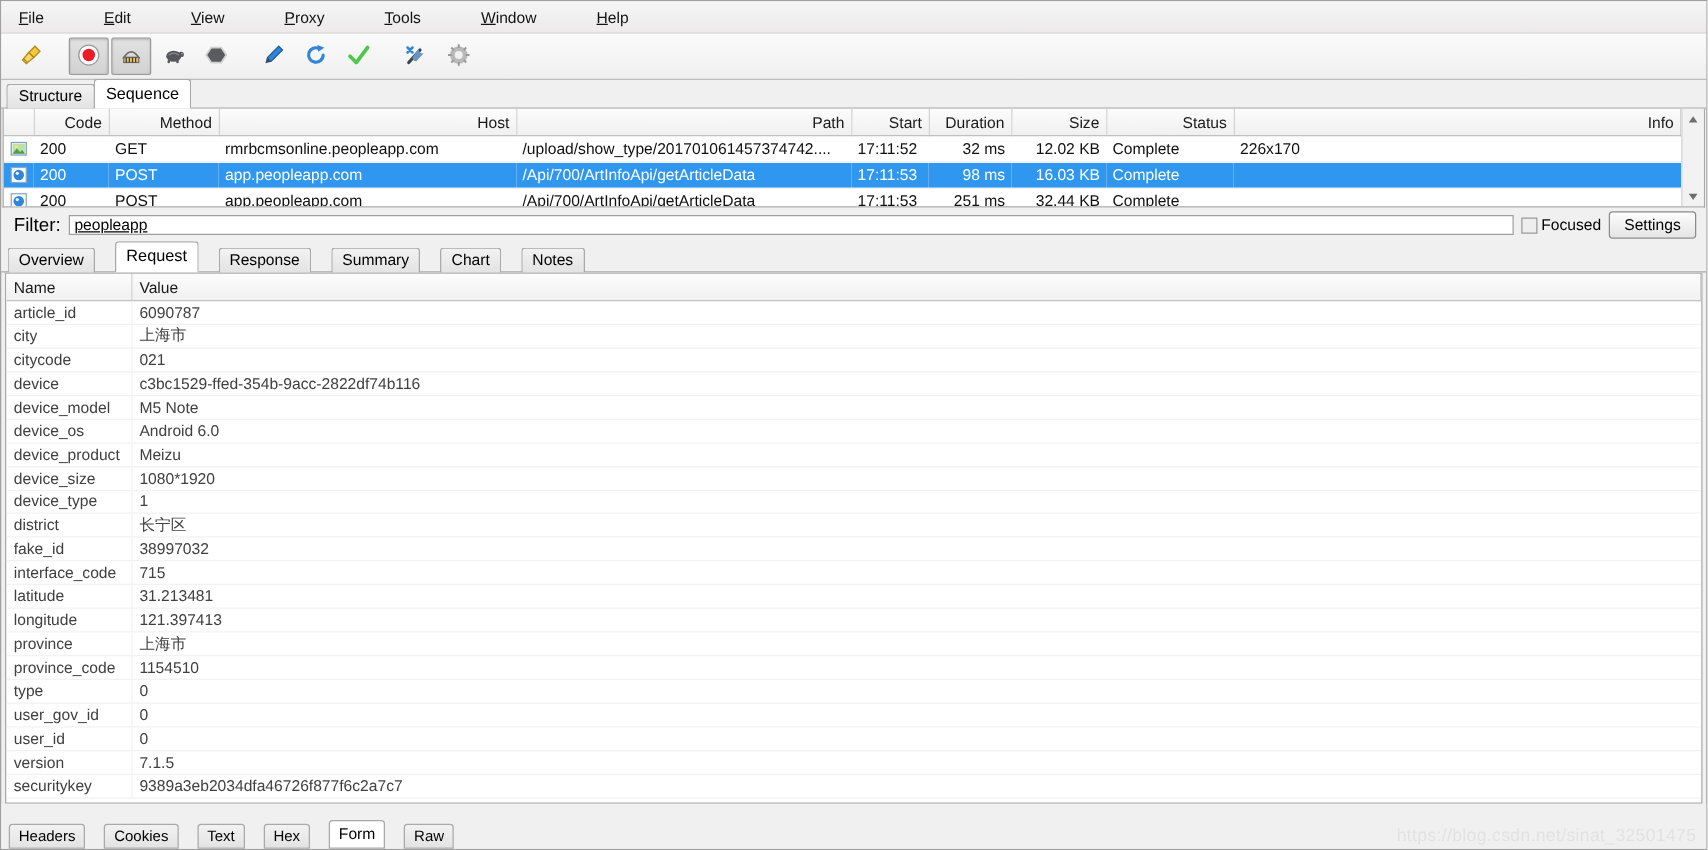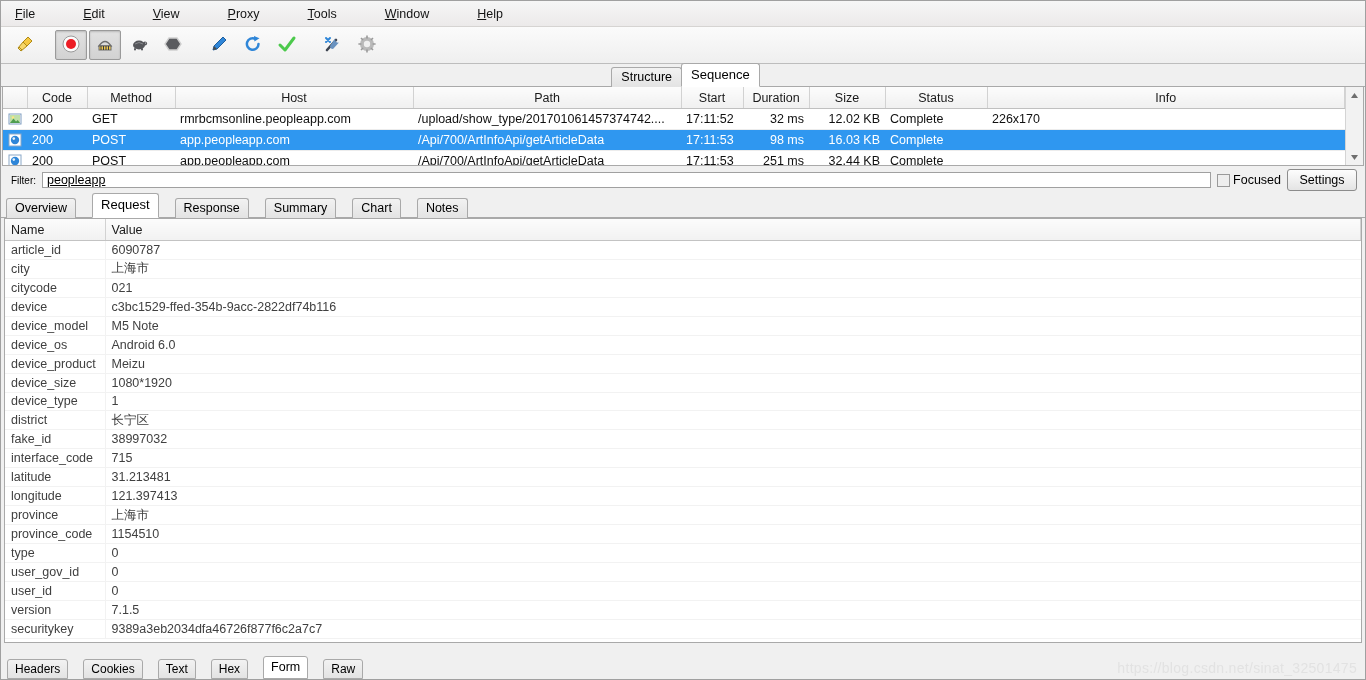--- a/index.html
+++ b/index.html
@@ -72,21 +72,20 @@
 
   
   .toptabs {
     height: 23px;
     background: #f0f0f0;
     display: flex;
     align-items: flex-end;
     padding-left: 4px;
     position: relative;
     flex: 0 0 auto;
-    justify-content: center;
   }
   .toptabs:after{
     content:""; position:absolute; left:0; right:0; bottom:0; height:1px; background:#a9a9a9;
   }
   .ttab {
     height: 19px;
     line-height: 19px;
     padding: 0 9px;
     font-size: 12.5px;
     border: 1px solid #a9a9a9;
@@ -119,21 +118,21 @@
     overflow: hidden;
     position: relative;
   }
   .sess-main { flex: 1 1 auto; overflow: hidden; }
   table.slist { border-collapse: collapse; width: 100%; table-layout: fixed; }
   table.slist th {
     background: linear-gradient(to bottom,#fcfcfc,#f0f0f0);
     border-right: 1px solid #d2d2d2;
     border-bottom: 1px solid #c0c0c0;
     font-weight: normal;
-    text-align: center;
+    text-align: right;
     font-size: 12.5px;
     height: 21px;
     padding: 0 5px;
     color: #1a1a1a;
     white-space: nowrap;
     overflow: hidden;
   }
   table.slist td {
     height: 20px;
     padding: 0 5px;
@@ -165,21 +164,21 @@
   
   .filterrow {
     flex: 0 0 auto;
     height: 28px;
     display: flex;
     align-items: center;
     padding: 0 8px 0 10px;
     gap: 6px;
     background: #f0f0f0;
   }
-  .filter-label { font-size: 10px; }
+  .filter-label { font-size: 15px; }
   .filter-input {
     flex: 1 1 auto;
     height: 16px;
     background: #fff;
     border: 1px solid #a0a0a0;
     font-size: 12.5px;
     line-height: 20px;
     padding: 0 4px;
     color: #000;
     box-sizing: border-box;

